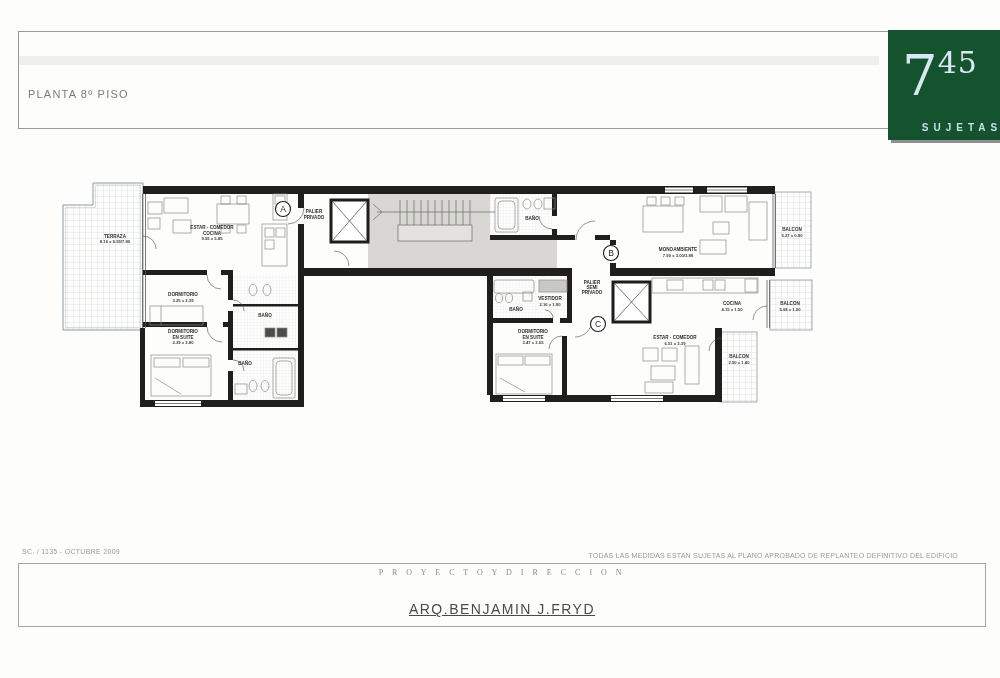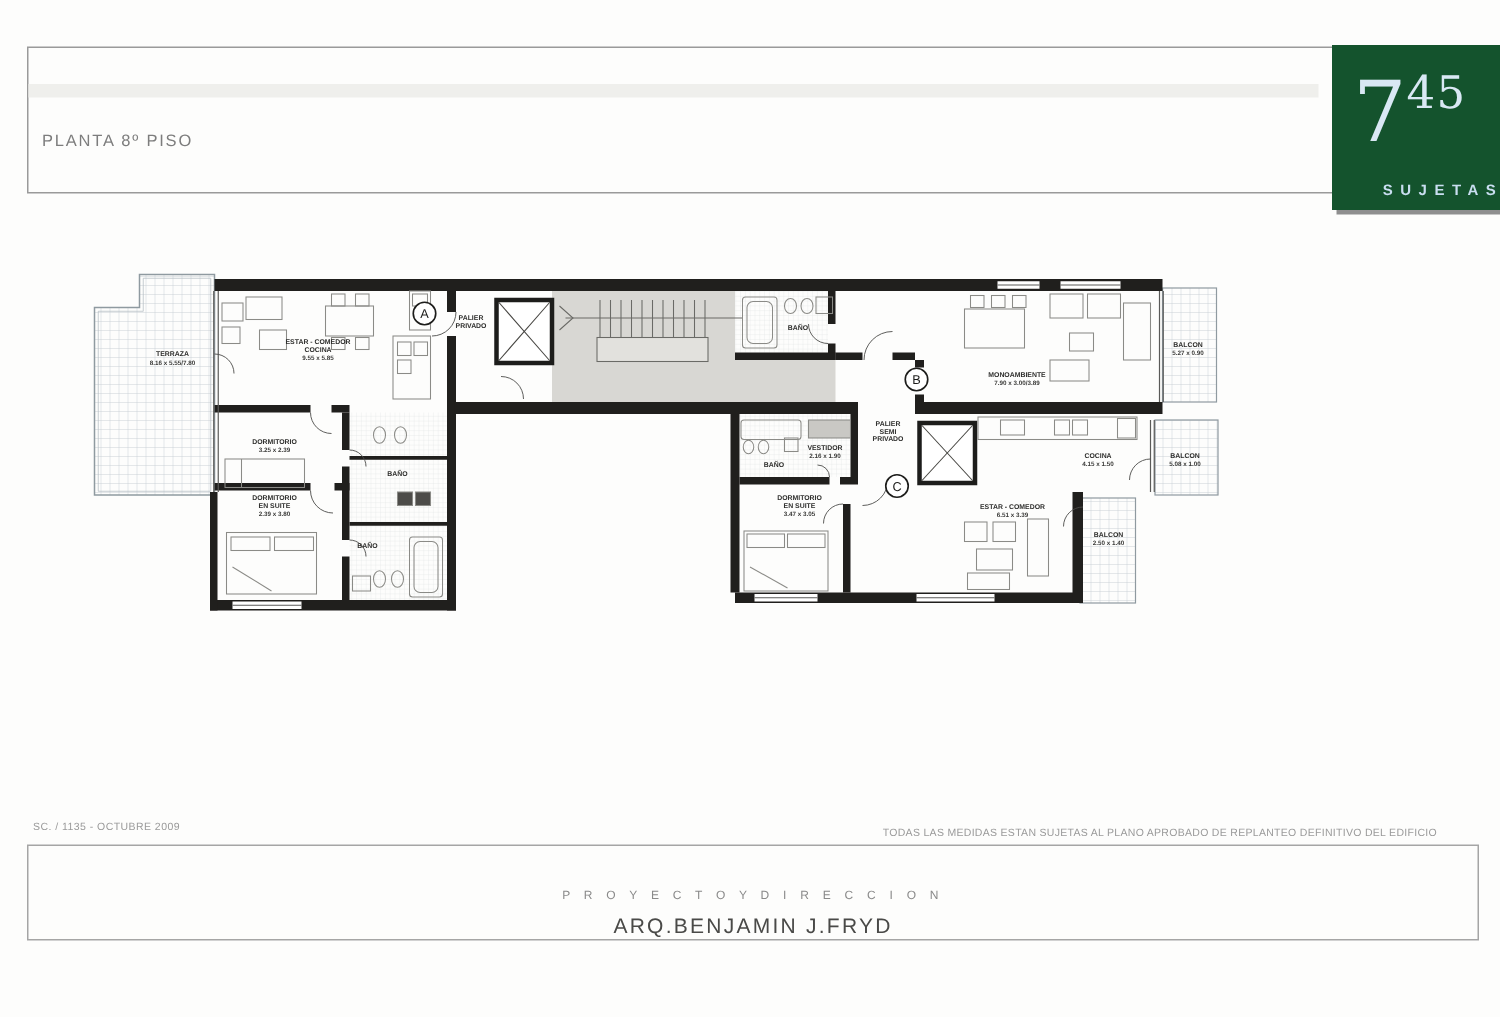--- a/index.html
+++ b/index.html
@@ -15,22 +15,22 @@
   .logo .digits{position:absolute;left:14px;top:2px;color:#d9e8f4;
                 font-family:"DejaVu Serif",serif;font-size:56px;line-height:62px;font-weight:400;}
   .logo .digits sup{font-size:30px;vertical-align:22px;letter-spacing:1px;}
   .logo .brand{position:absolute;left:0;right:0;bottom:7px;text-align:center;color:#c9def0;
                font-size:10px;font-weight:bold;letter-spacing:5px;text-indent:5px;}
   .plan-wrap{position:absolute;left:55px;top:178px;width:760px;height:235px;}
   .doc-ref{position:absolute;left:22px;top:548px;font-size:7px;color:#9a9a9a;letter-spacing:.3px;}
   .disclaimer{position:absolute;right:42px;top:552px;font-size:7px;color:#9a9a9a;letter-spacing:.2px;}
   .footer-frame{position:absolute;left:18px;top:563px;width:966px;height:62px;
                 border:1px solid #a5a5a5;background:#fdfdfc;text-align:center;}
-  .project-label{margin-top:28px;font-size:8px;color:#8a8a8a;letter-spacing:3.5px;}
-  .architect{margin-top:8px;font-size:14px;color:#4a4a48;letter-spacing:1.5px;}
+  .project-label{margin-top:4px;font-size:8px;color:#8a8a8a;letter-spacing:3.5px;font-family:Liberation Serif, serif;}
+  .architect{margin-top:24px;font-size:14px;color:#4a4a48;letter-spacing:1.5px;text-decoration:underline;}
   svg text{font-family:"Liberation Sans",sans-serif;}
   .room-name{font-size:4.6px;font-weight:bold;fill:#2e2e2c;text-anchor:middle;}
   .room-dims{font-size:4.2px;font-weight:bold;fill:#3a3a38;text-anchor:middle;}
   .marker-letter{font-size:8.5px;fill:#1d1d1b;text-anchor:middle;}
 </style>
 </head>
 <body>
 
 <div class="sheet">
 

